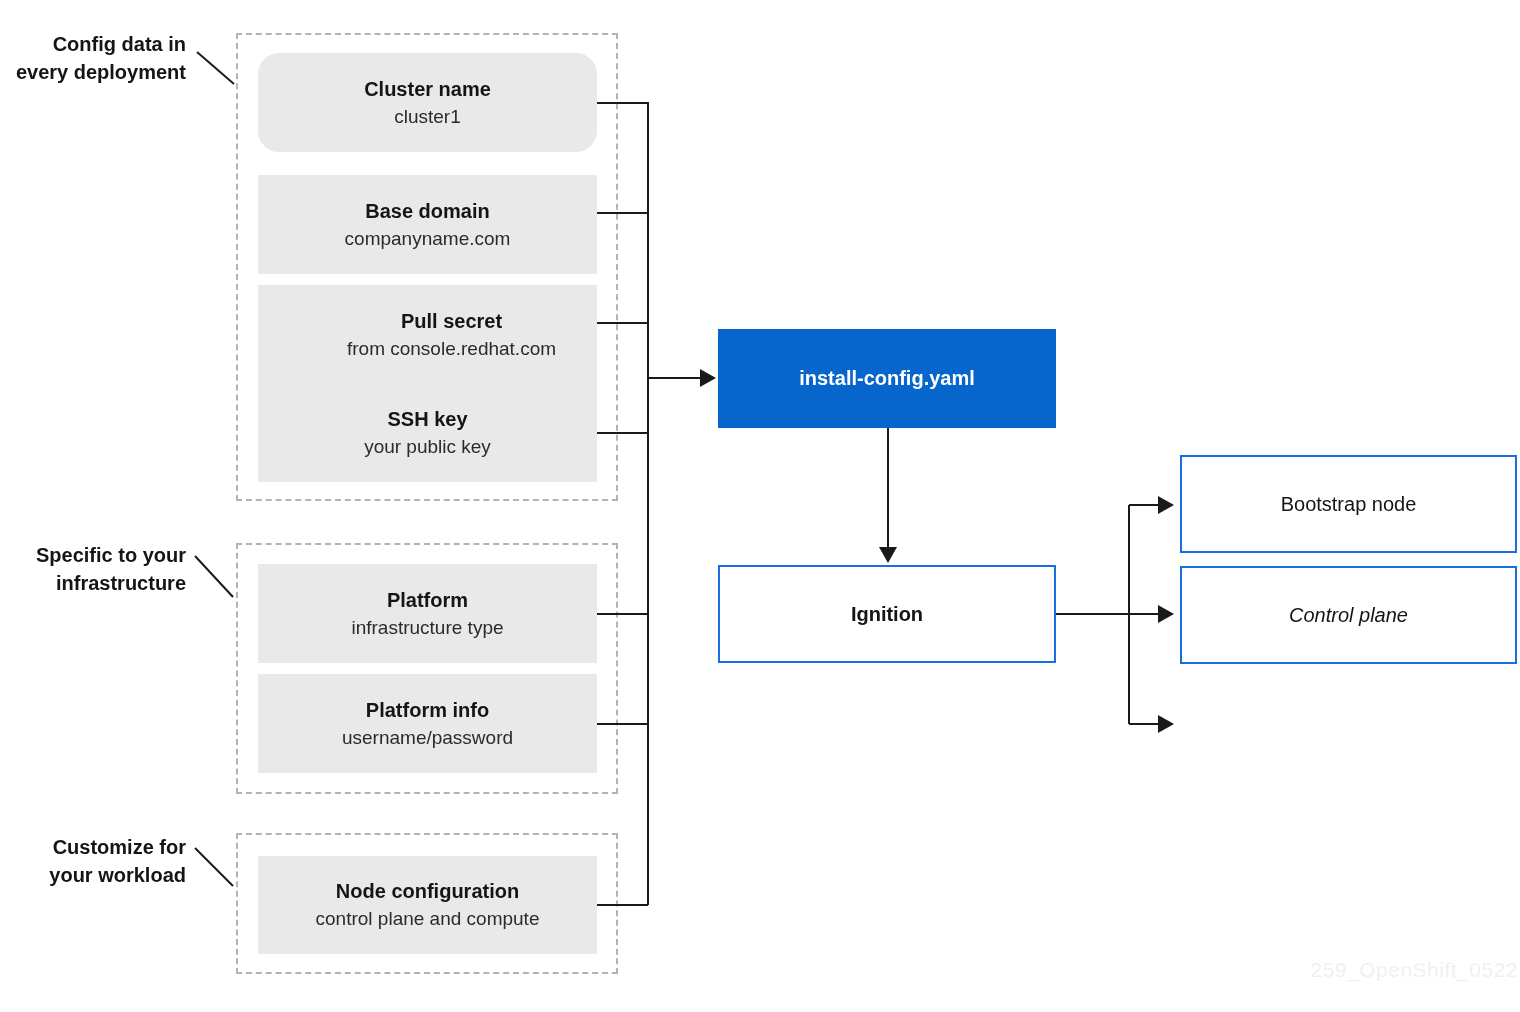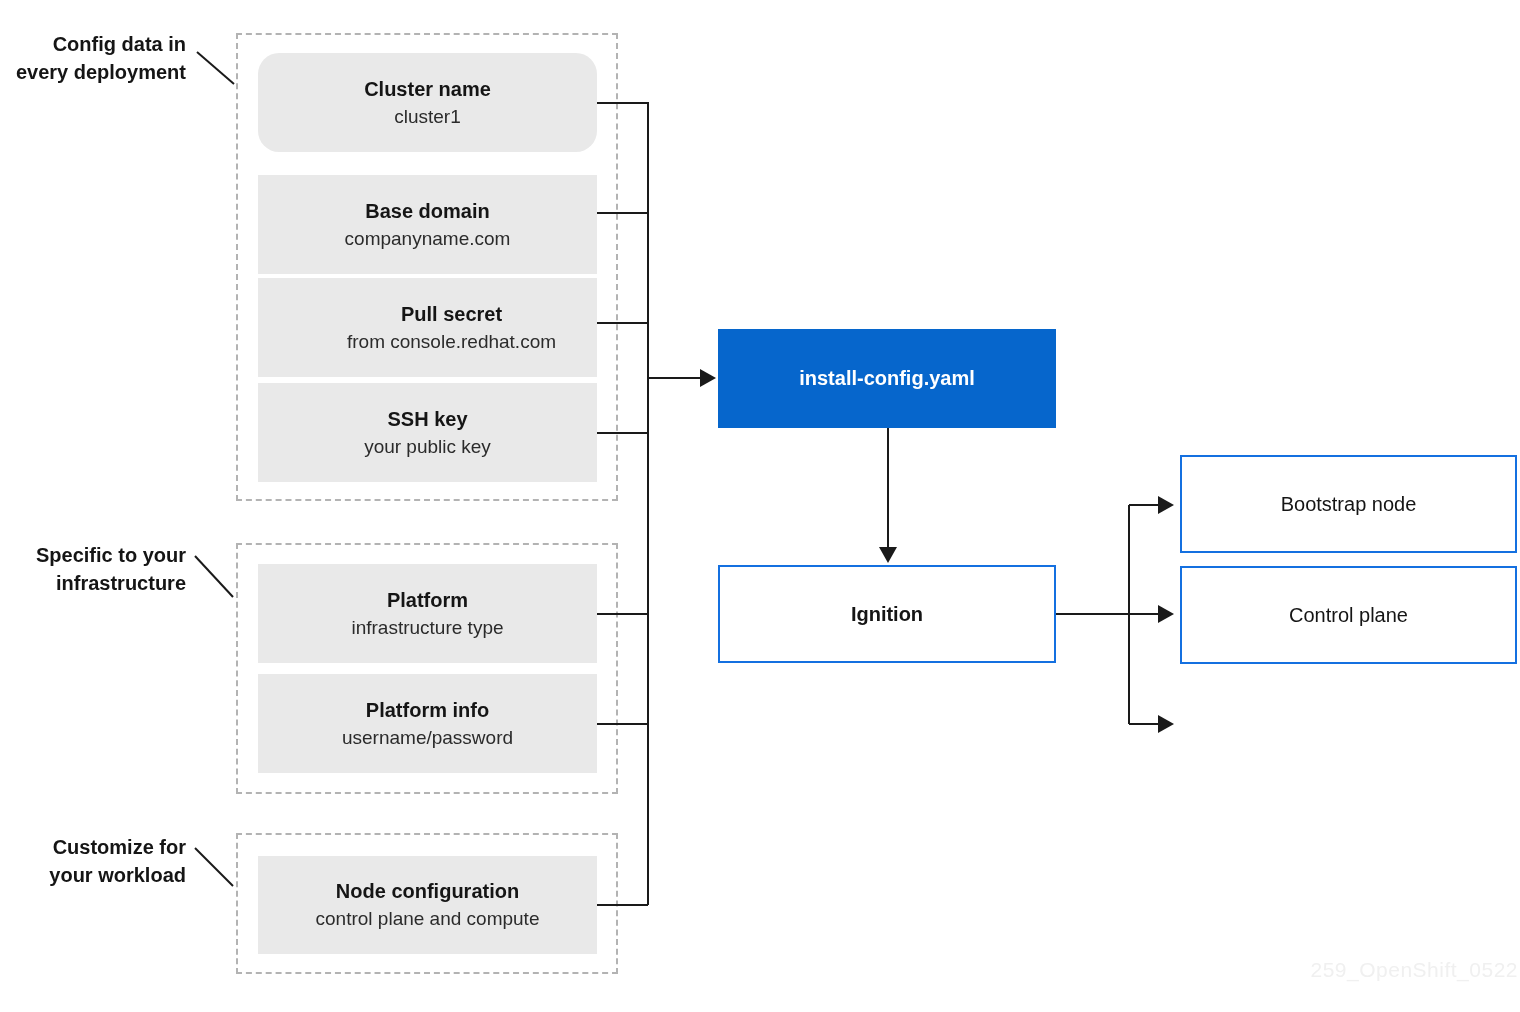--- a/index.html
+++ b/index.html
@@ -29,21 +29,21 @@
     color:#ffffff;font-size:20px;font-weight:600;box-sizing:border-box;
   }
   .outline-box{
     position:absolute;background:#ffffff;border:2px solid #1470e0;
     display:flex;align-items:center;justify-content:center;z-index:2;
     font-size:20px;color:#151515;box-sizing:border-box;
   }
   .outline-box.ignition{left:718px;top:565px;width:338px;height:98px;font-weight:600;}
   .outline-box.out{left:1180px;width:337px;height:98px;font-weight:500;}
   .out.bootstrap{top:455px;}
-  .out.control{top:566px;}
+  .out.control{top:566px;font-style:italic;}
   .out.compute{top:676px;}
   .watermark{
     position:absolute;top:958px;right:2px;font-size:21px;color:#f0f0f0;
     z-index:0;letter-spacing:0.5px;
   }
 </style>
 </head>
 <body>
 
 <div class="canvas">
@@ -101,21 +101,21 @@
   </div>
 
   <div class="gbox" style="top:53px;border-radius:21px;">
     <div class="title">Cluster name</div>
     <div class="subtitle">cluster1</div>
   </div>
   <div class="gbox" style="top:163px;margin-top:12px;">
     <div class="title">Base domain</div>
     <div class="subtitle">companyname.com</div>
   </div>
-  <div class="gbox" style="top:278px;padding-left:48px;">
+  <div class="gbox" style="top:285px;padding-left:48px;">
     <div class="title">Pull secret</div>
     <div class="subtitle">from console.redhat.com</div>
   </div>
   <div class="gbox" style="top:564px;">
     <div class="title">Platform</div>
     <div class="subtitle">infrastructure type</div>
   </div>
 
   <div class="gbox" style="top:383px;">
     <div class="title">SSH key</div>

